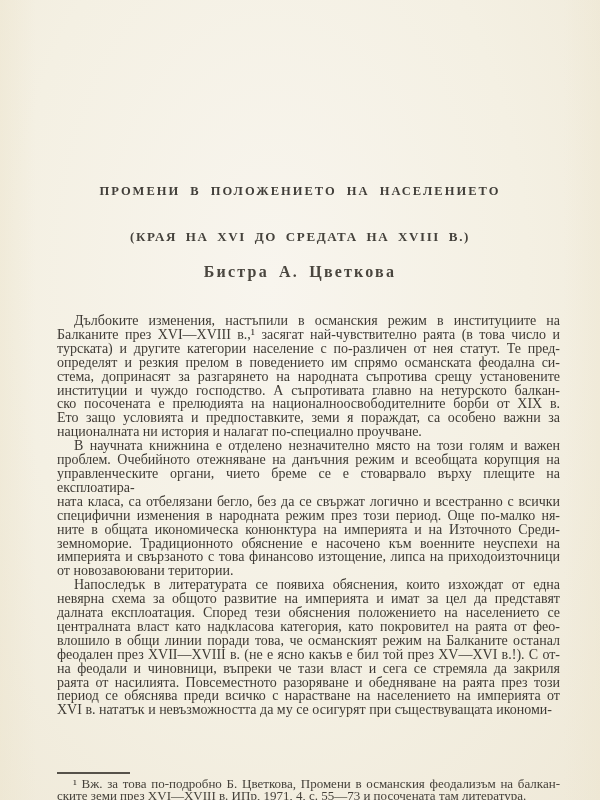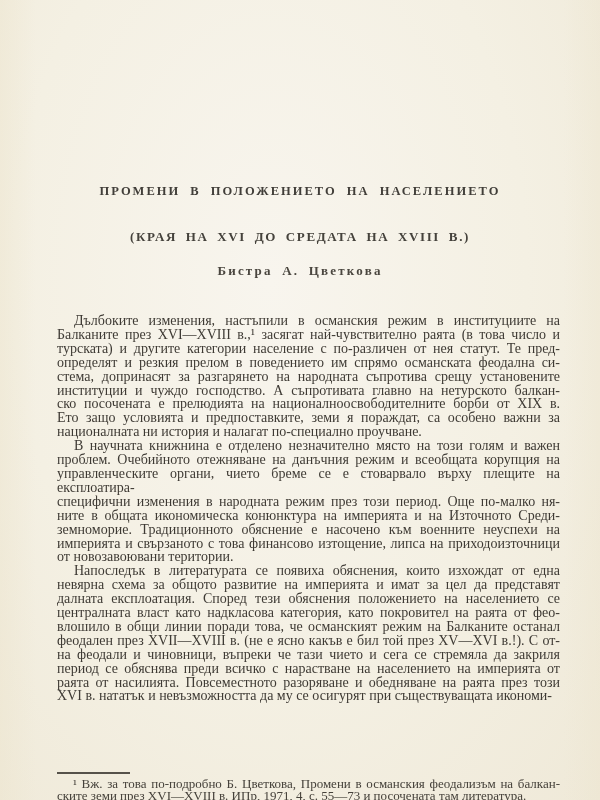--- a/index.html
+++ b/index.html
@@ -45,21 +45,21 @@
     letter-spacing: 1.6px;
     word-spacing: 4px;
     color: #45423c;
   }
   .author {
     position: absolute;
     top: 235px;
     left: 0;
     right: 0;
     text-align: center;
-    font-size: 13px;
+    font-size: 16px;
     font-weight: bold;
     letter-spacing: 2.2px;
     word-spacing: 4px;
     color: #4a463f;
   }
   .body-text {
     position: absolute;
     left: 57px;
     top: 286px;
     width: 503px;
@@ -121,36 +121,37 @@
         <div class="line">стема, допринасят за разгарянето на народната съпротива срещу установените</div>
         <div class="line">институции и чуждо господство. А съпротивата главно на нетурското балкан-</div>
         <div class="line">ско посочената е прелюдията на националноосвободителните борби от XIX в.</div>
         <div class="line">Ето защо условията и предпоставките, земи я пораждат, са особено важни за</div>
         <div class="line last">националната ни история и налагат по-специално проучване.</div>
       </div>
     <div class="para">
         <div class="line">В научната книжнина е отделено незначително място на този голям и важен</div>
         <div class="line">проблем. Очебийното отежняване на данъчния режим и всеобщата корупция на</div>
         <div class="line">управленческите органи, чието бреме се е стоварвало върху плещите на експлоатира-</div>
+        <div class="line">ната класа, са отбелязани бегло, без да се свържат логично и всестранно с всички</div>
         <div class="line">специфични изменения в народната режим през този период. Още по-малко ня-</div>
         <div class="line">ните в общата икономическа конюнктура на империята и на Източното Среди-</div>
         <div class="line">земноморие. Традиционното обяснение е насочено към военните неуспехи на</div>
         <div class="line">империята и свързаното с това финансово изтощение, липса на приходоизточници</div>
         <div class="line last">от новозавоювани територии.</div>
       </div>
     <div class="para">
         <div class="line">Напоследък в литературата се появиха обяснения, които изхождат от една</div>
         <div class="line">невярна схема за общото развитие на империята и имат за цел да представят</div>
         <div class="line">далната експлоатация. Според тези обяснения положението на населението се</div>
         <div class="line">централната власт като надкласова категория, като покровител на раята от фео-</div>
         <div class="line">влошило в общи линии поради това, че османският режим на Балканите останал</div>
         <div class="line">феодален през XVII—XVIII в. (не е ясно какъв е бил той през XV—XVI в.!). С от-</div>
-        <div class="line">на феодали и чиновници, въпреки че тази чието и сега се стремяла да закриля</div>
+        <div class="line">на феодали и чиновници, въпреки че тази власт и сега се стремяла да закриля</div>
+        <div class="line">раята от насилията. Повсеместното разоряване и обедняване на раята през този</div>
         <div class="line">период се обяснява преди всичко с нарастване на населението на империята от</div>
-        <div class="line">раята от насилията. Повсеместното разоряване и обедняване на раята през този</div>
         <div class="line last">XVI в. нататък и невъзможността да му се осигурят при съществуващата икономи-</div>
       </div>
   </div>
 
   <div class="footnote-rule"></div>
 
   <div class="footnote">
       <div class="line">¹ Вж. за това по-подробно Б. Цветкова, Промени в османския феодализъм на балкан-</div>
       <div class="line last">ските земи през XVI—XVIII в. ИПр, 1971, 4, с. 55—73 и посочената там литература.</div>
     </div>

